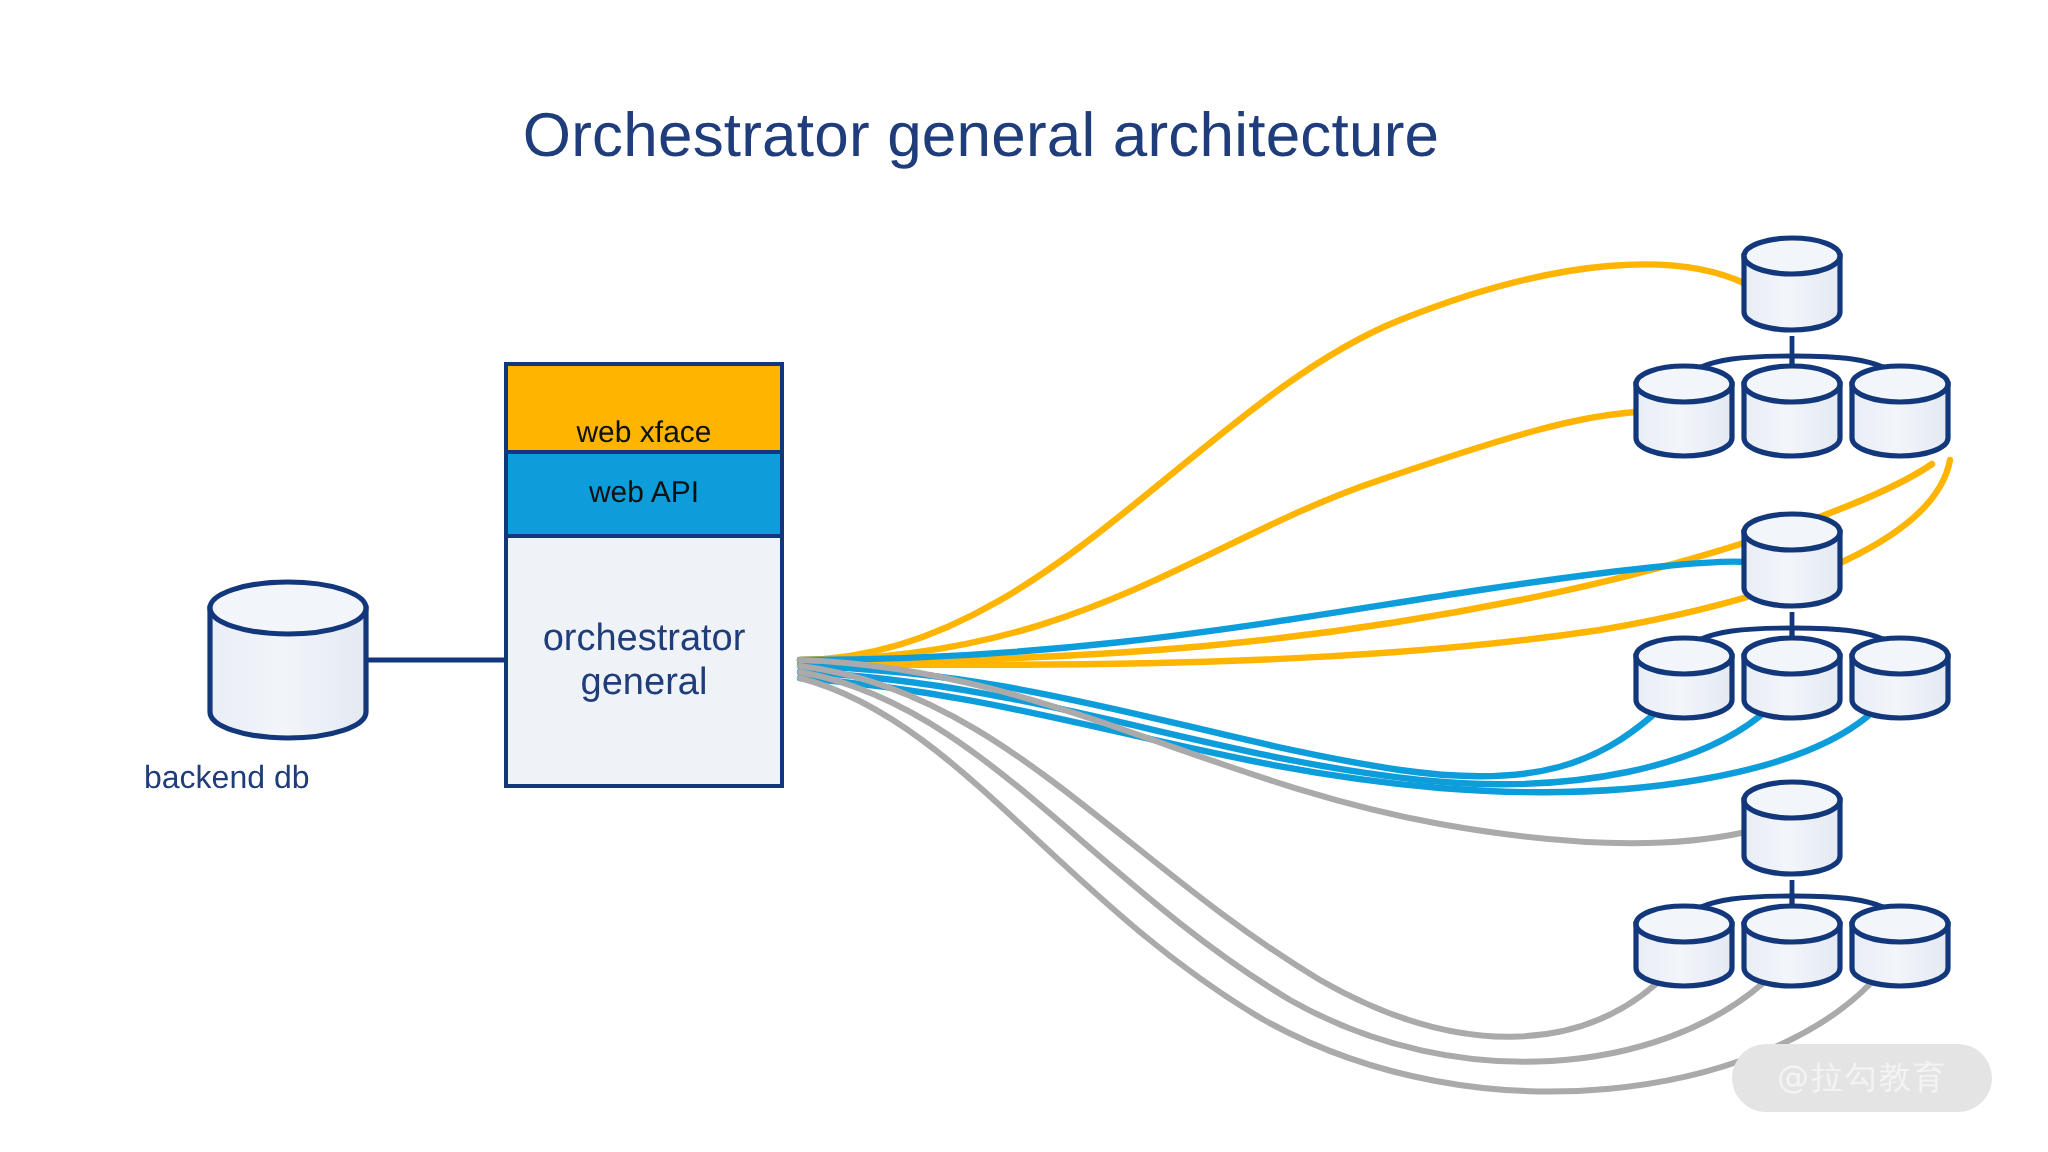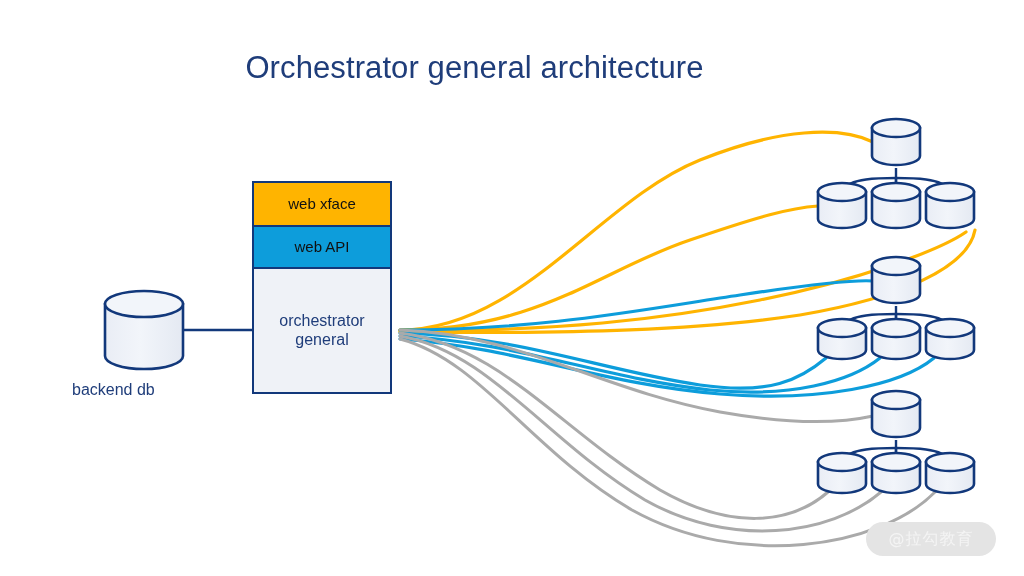--- a/index.html
+++ b/index.html
@@ -34,20 +34,21 @@
     position: absolute;
     top: 50px;
     left: 0;
     width: 949px;
     text-align: center;
     font-size: 31px;
     color: #1F3D7A;
     font-family: "Liberation Sans", sans-serif;
     letter-spacing: 0.1px;
     white-space: nowrap;
+    padding-left: 16px;
   }
   
   #orchestrator-box {
     position: absolute;
     left: 252px;
     top: 181px;
     width: 140px;
     height: 213px;
     border: 2px solid #12387B;
     box-sizing: border-box;
@@ -62,33 +63,34 @@
     justify-content: center;
     text-align: center;
     line-height: 1.15;
   }
   #row-web-xface {
     height: 44px;
     background: #FFB400;
     border-bottom: 2px solid #12387B;
     color: #111111;
     font-size: 15px;
+    align-items: flex-end;
   }
   #row-web-api {
     height: 42px;
     background: #0D9DDB;
     border-bottom: 2px solid #12387B;
     color: #111111;
     font-size: 15px;
   }
   #row-orchestrator-service {
     flex: 1;
     background: #EFF2F7;
     color: #1F3D7A;
-    font-size: 16px;
+    font-size: 19px;
     padding-bottom: 0;
   }
   #row-orchestrator-service .lbl {
     display: block;
   }
   
   #backend-db-label {
     position: absolute;
     left: 72px;
     top: 381px;

